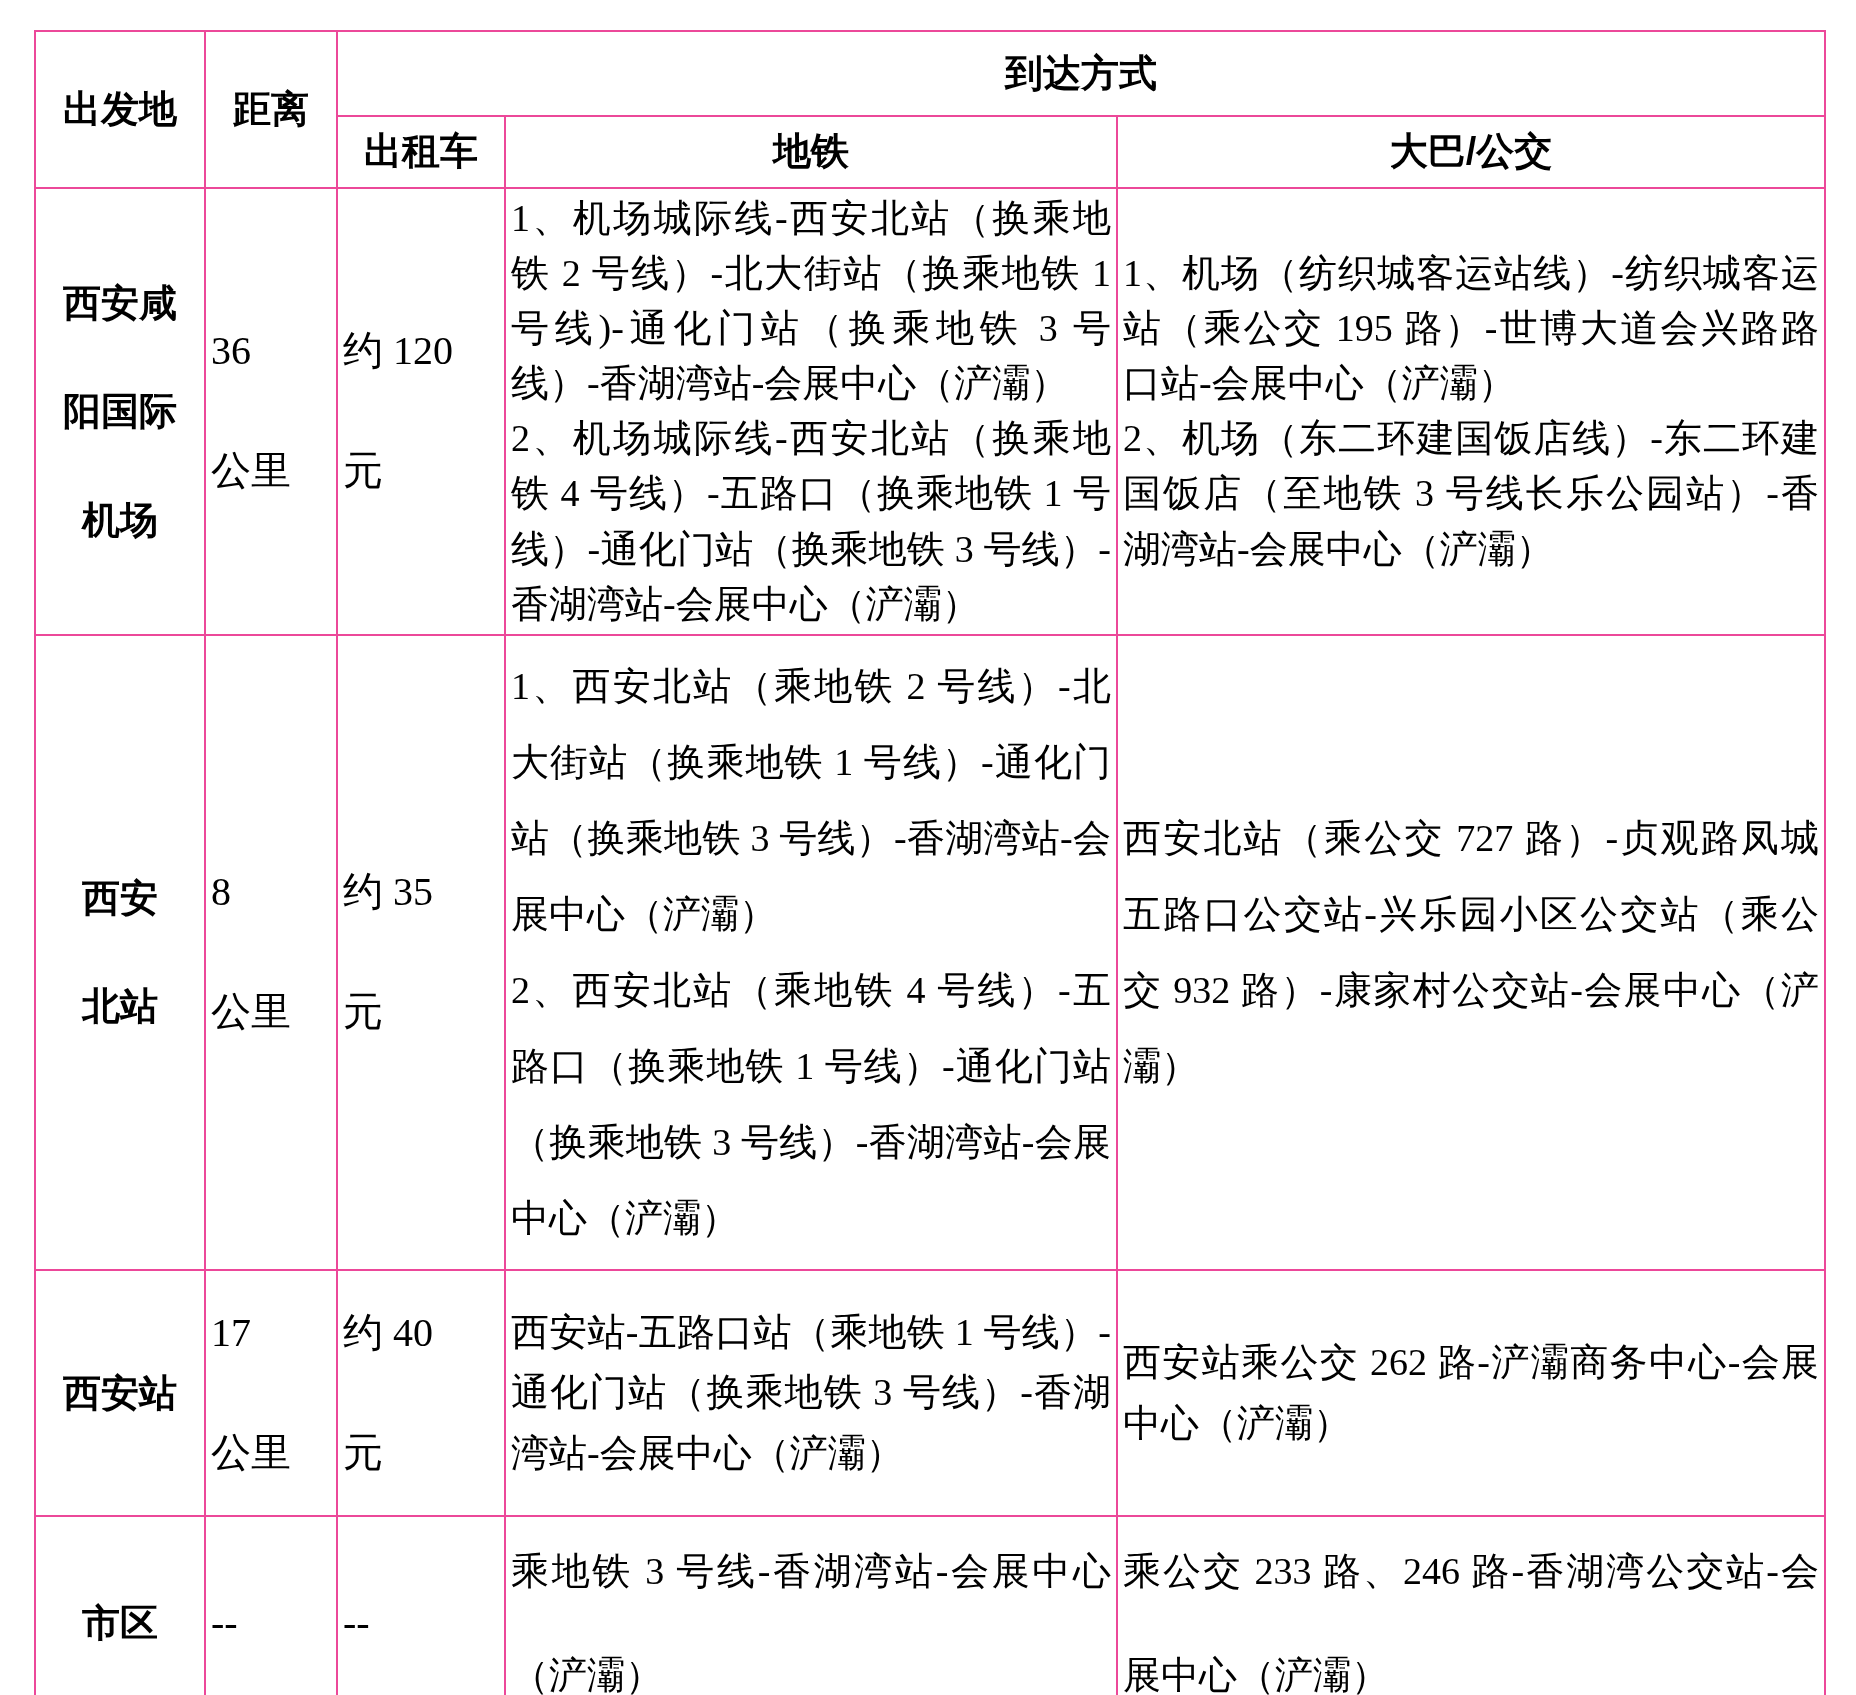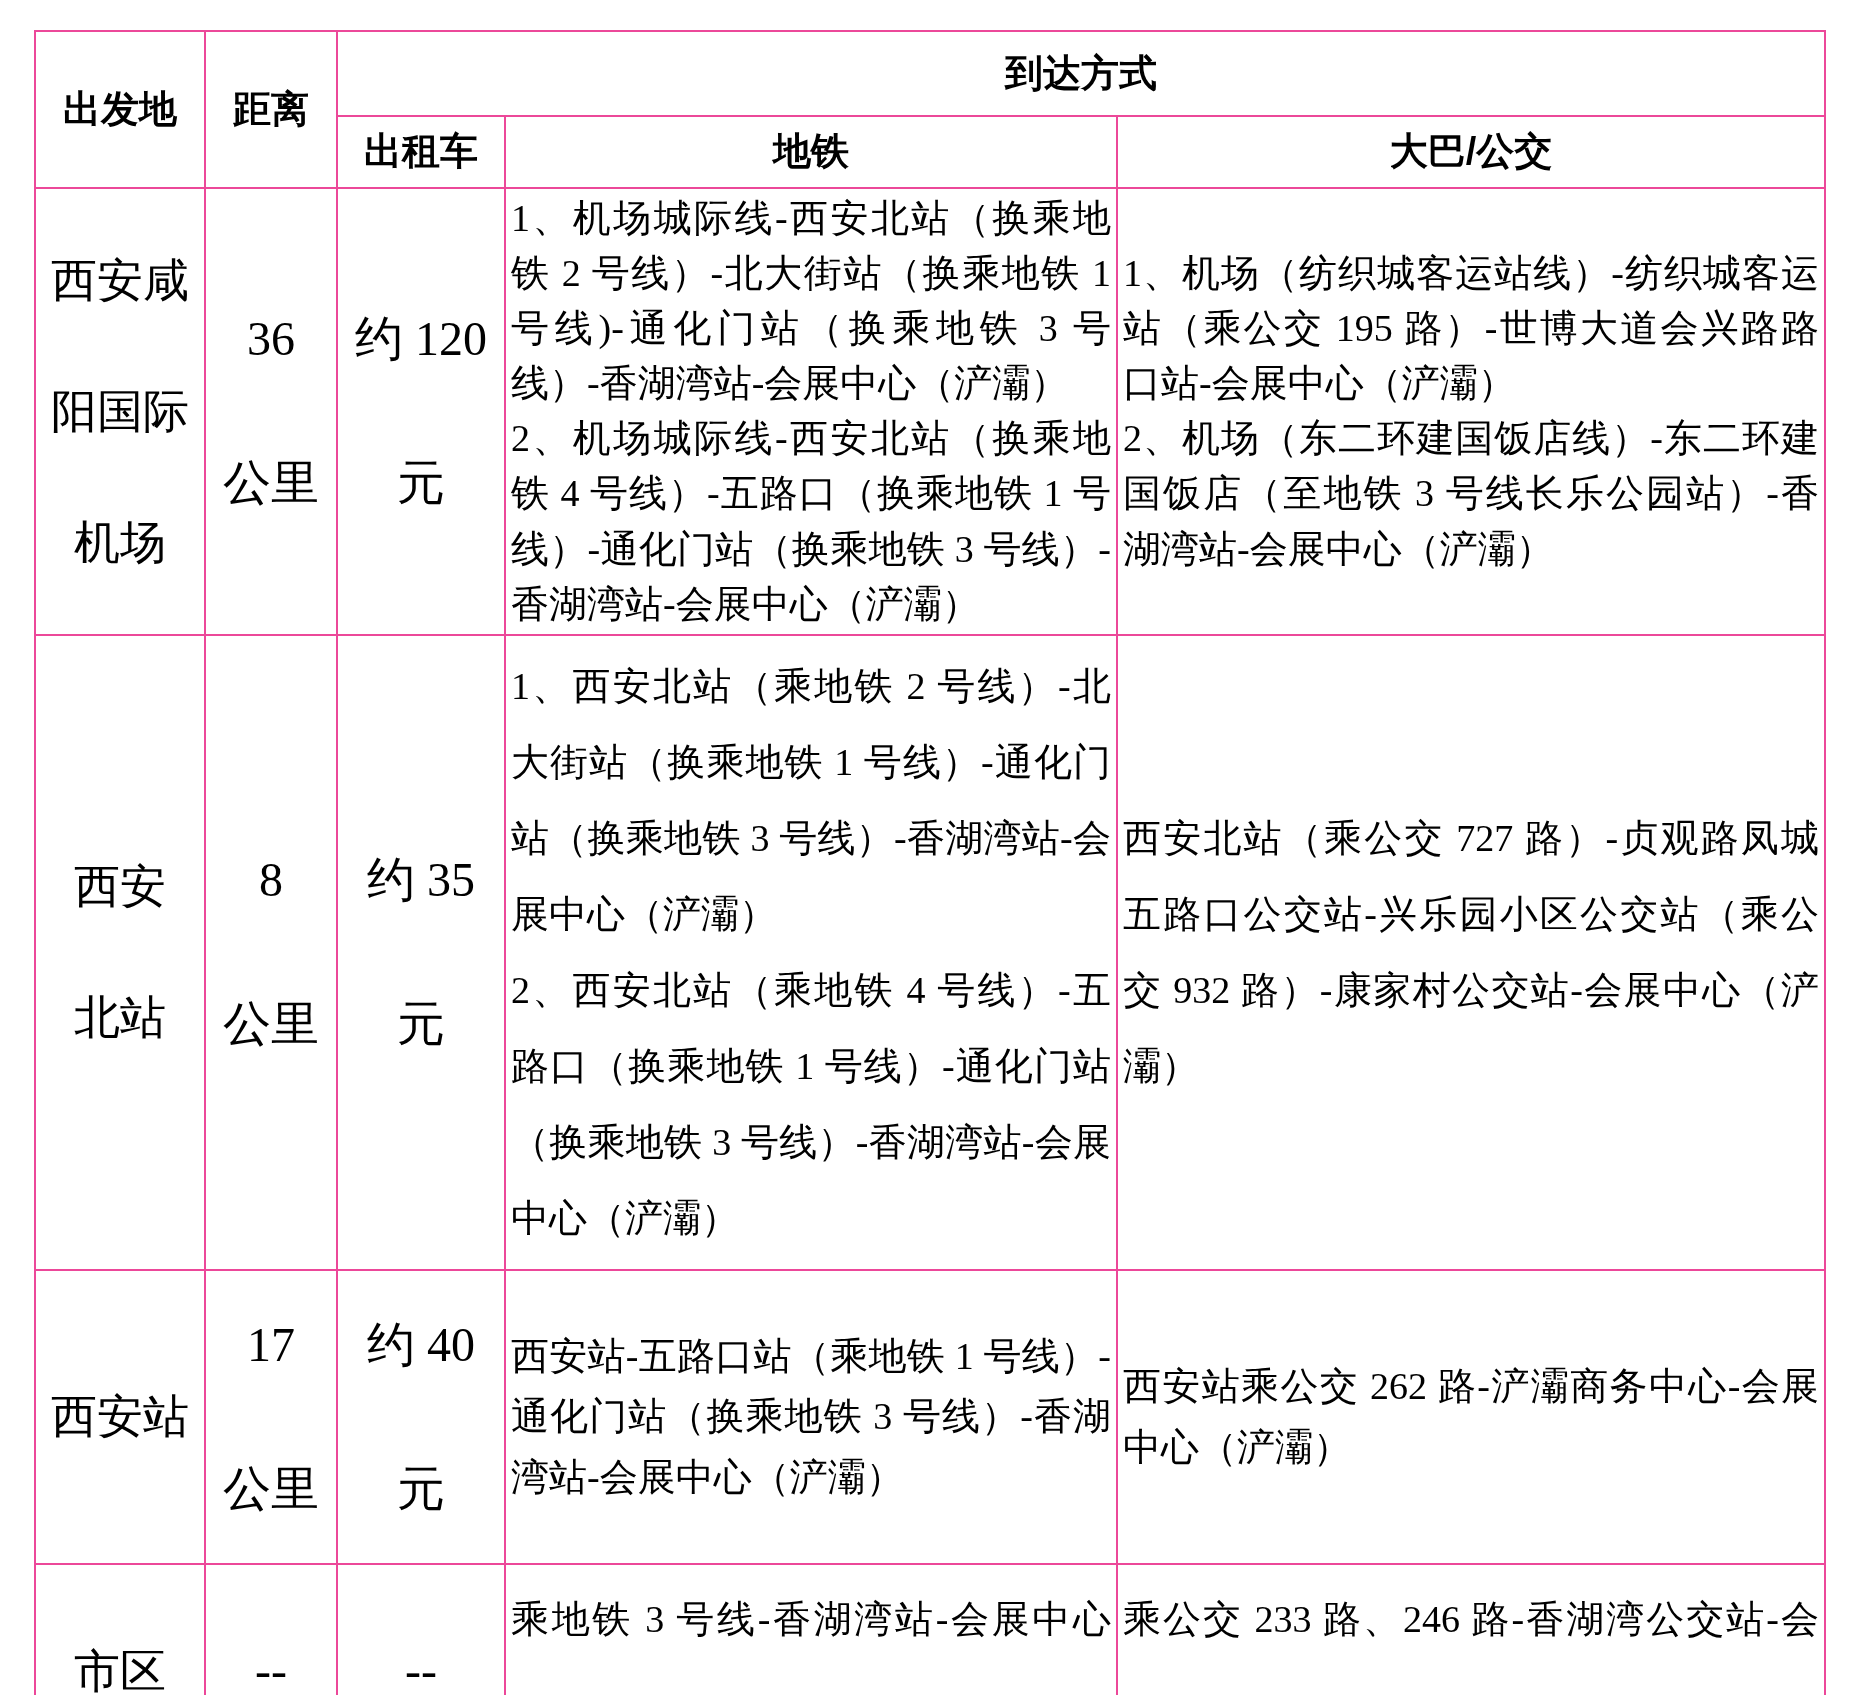--- a/index.html
+++ b/index.html
@@ -49,29 +49,28 @@
   }
 
   
   tr.row-a { height: 435px; }
   tr.row-b { height: 635px; }
   tr.row-c { height: 197px; }
   tr.row-d { height: 200px; }
 
   td.c-origin {
     font-family: "Liberation Sans", "DejaVu Sans", sans-serif;
-    font-weight: normal;
-    font-size: 46px;
+    font-weight: bold;
+    font-size: 38px;
     text-align: center;
     white-space: pre-line;
     line-height: 2.85;
   }
   td.c-dist, td.c-taxi {
-    font-size: 48px;
-    text-align: center;
+    font-size: 40px;
     white-space: pre-line;
     line-height: 3.0;
   }
   td.c-route {
     font-size: 38px;
     padding: 4px 14px;
   }
   td.c-bus { padding: 4px 22px; }
   td.c-route .para {
     text-align: justify;

